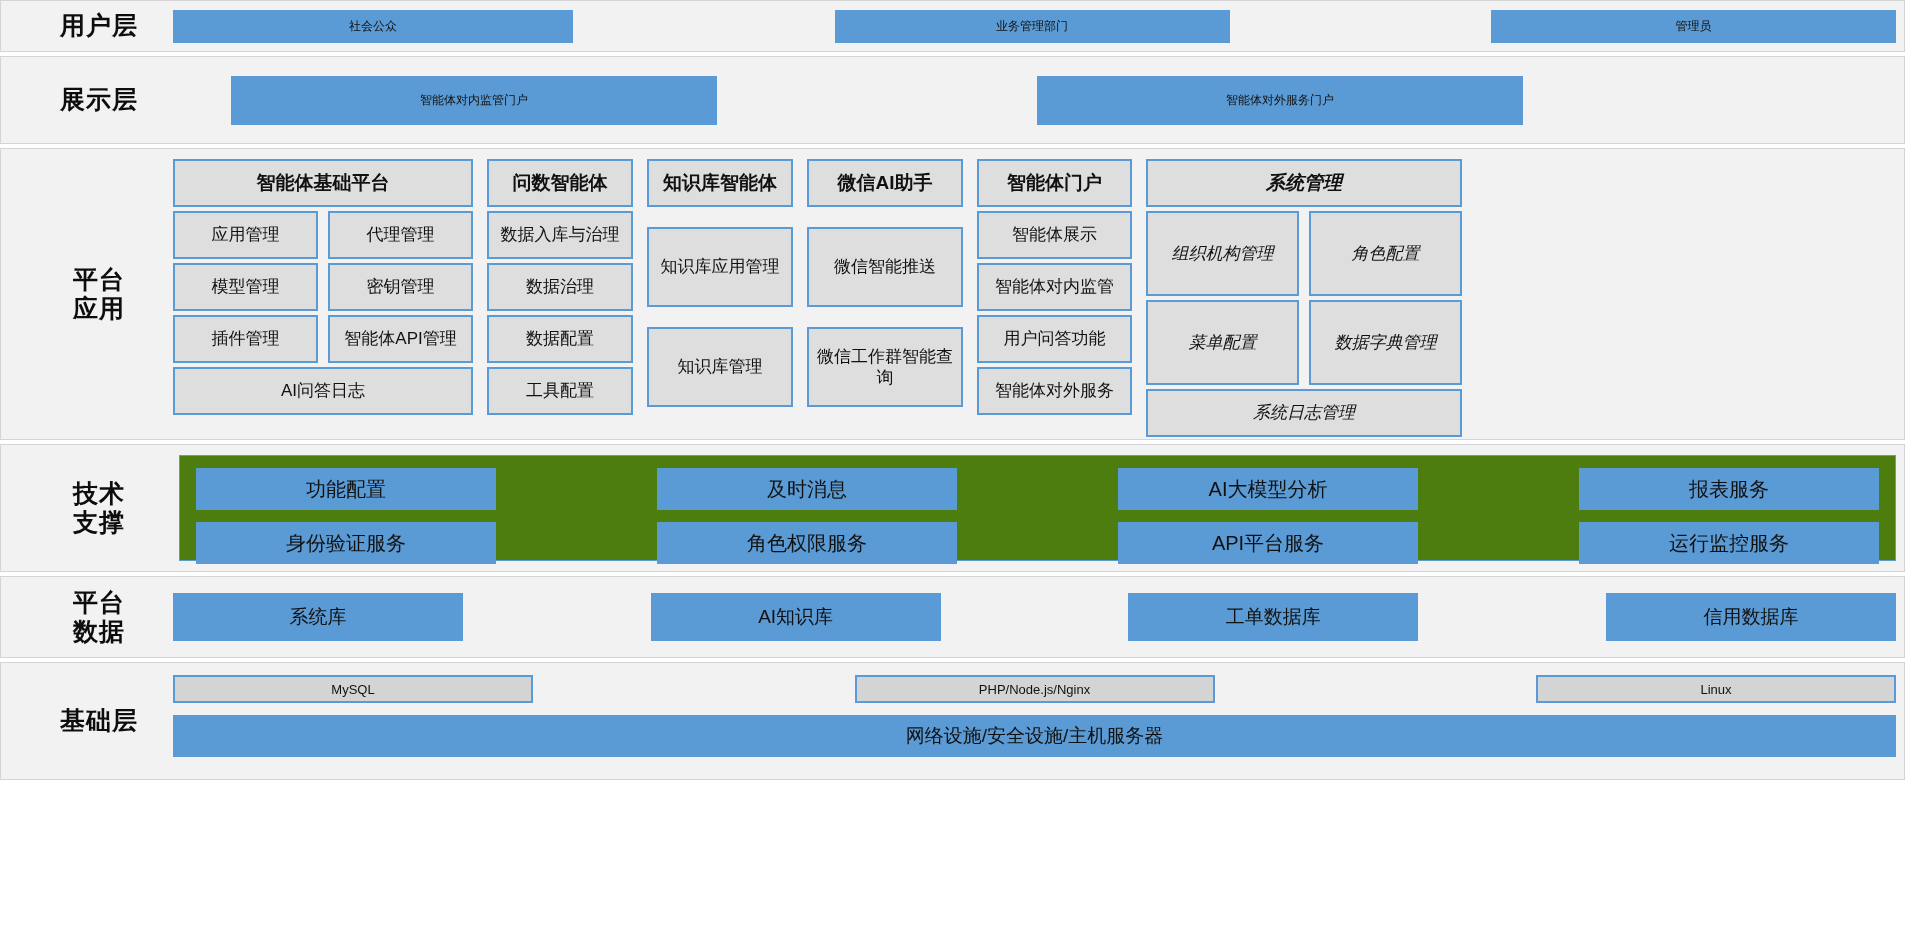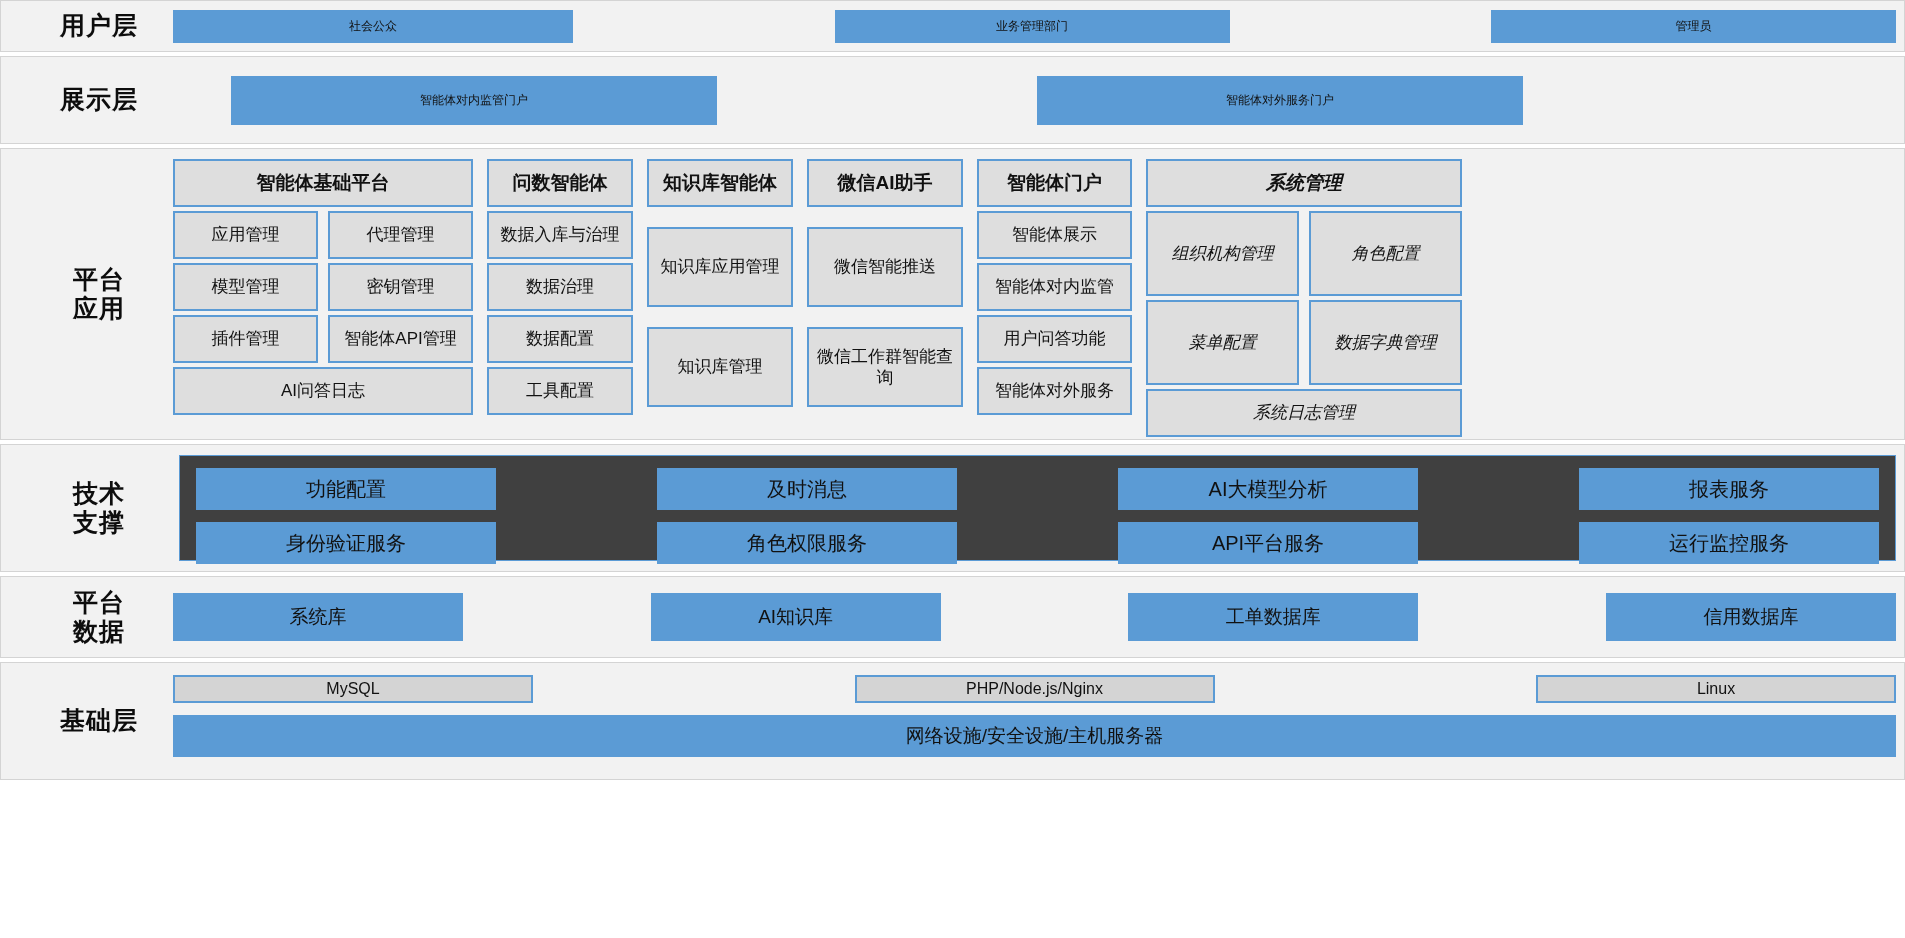--- a/index.html
+++ b/index.html
@@ -92,21 +92,21 @@
   .h-cell{height:48px;}
   .h-tall{height:80px;}
   .h-xtall{height:85px;}
   .spacer-12{height:12px;}
 
   
   .tech-band{height:128px;gap:6px;}
   .tech-inner{
     flex:1;margin-right:8px;
     border:1px solid #5b9bd5;
-    background:#404040;
+    background:#4d7c0f;
     box-sizing:border-box;
     padding:12px 16px;
     display:flex;flex-direction:column;gap:12px;
     height:106px;
   }
   .tech-row{display:flex;gap:0;justify-content:space-between;}
   .tech-row .blue{width:300px;height:42px;font-size:20px;}
 
   
   .data-band{height:82px;}
@@ -114,21 +114,21 @@
   .data-band .blue{width:290px;height:48px;font-size:19px;}
 
   
   .base-band{height:118px;}
   .base-body{flex:1;display:flex;flex-direction:column;gap:12px;padding:12px 8px 12px 0;box-sizing:border-box;}
   .base-row{display:flex;justify-content:space-between;}
   .base-chip{
     background:#d4d4d4;border:2px solid #5b9bd5;
     height:28px;width:360px;
     display:flex;align-items:center;justify-content:center;
-    font-size:16px;box-sizing:border-box;color:#111;
+    font-size:13px;box-sizing:border-box;color:#111;
   }
   .base-wide{height:42px;width:100%;font-size:19px;}
 </style>
 </head>
 <body>
 
 <div class="diagram">
 
   <div class="band user-band">
     <div class="band-label">用户层</div>

